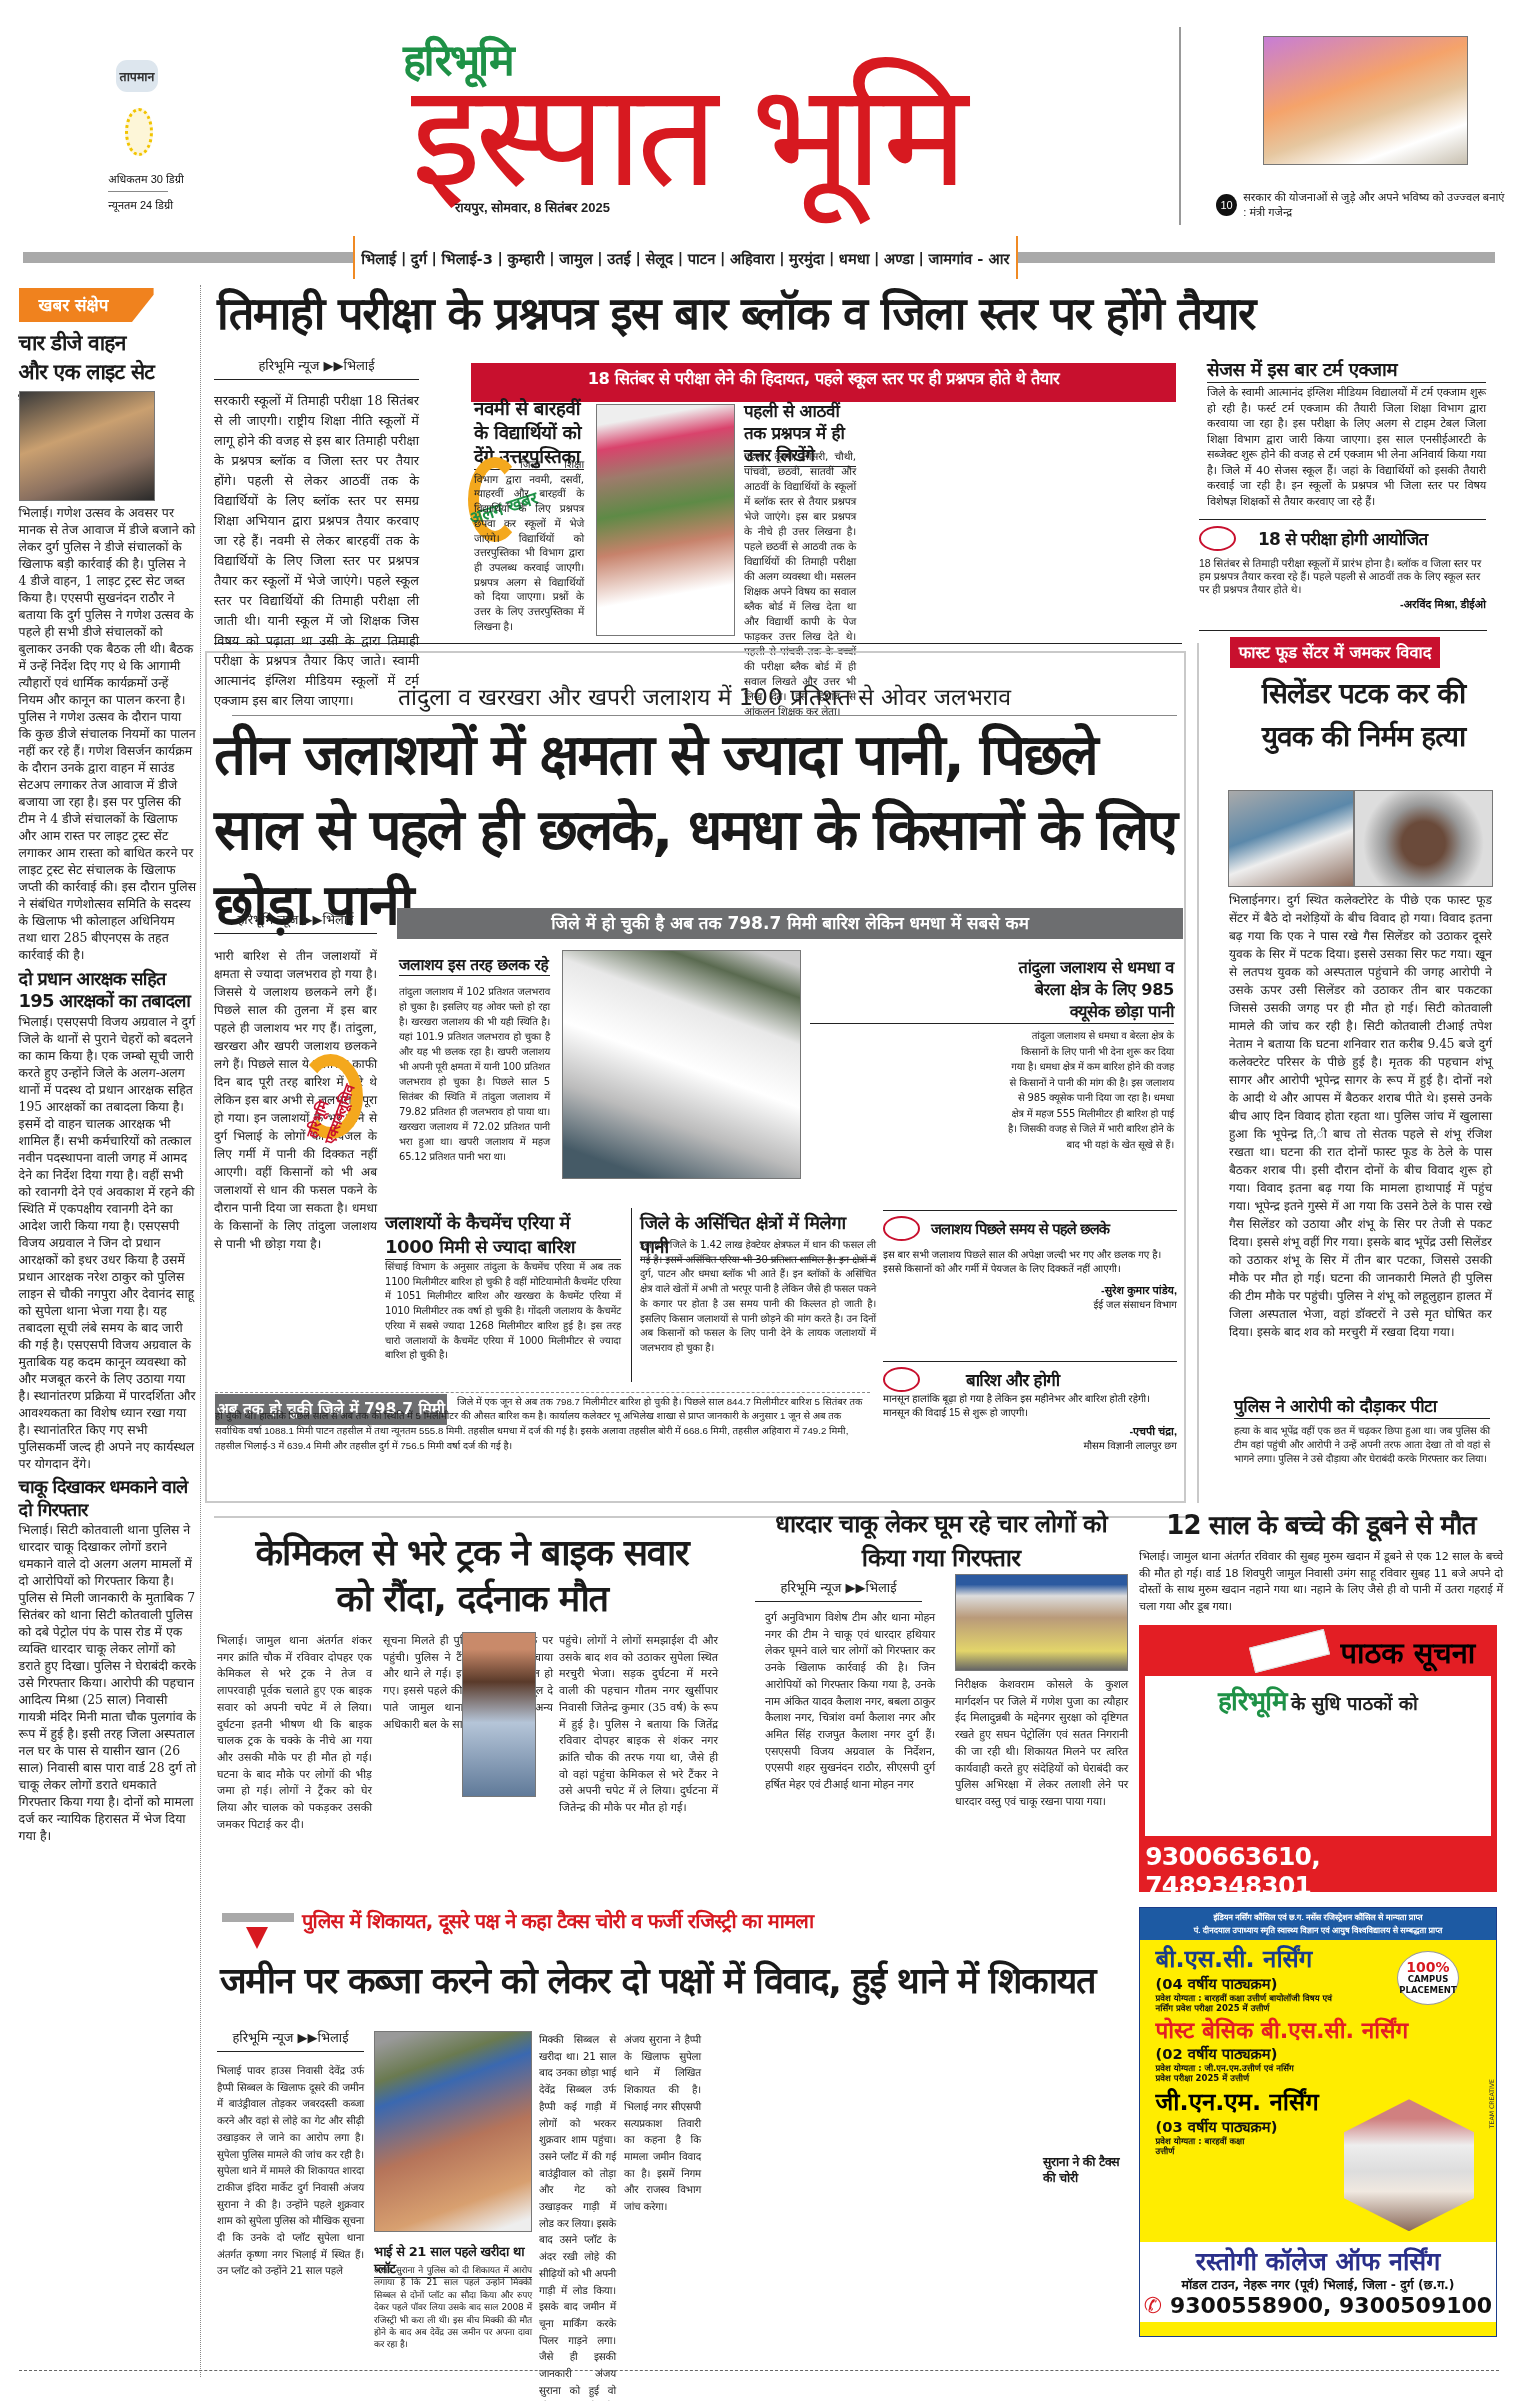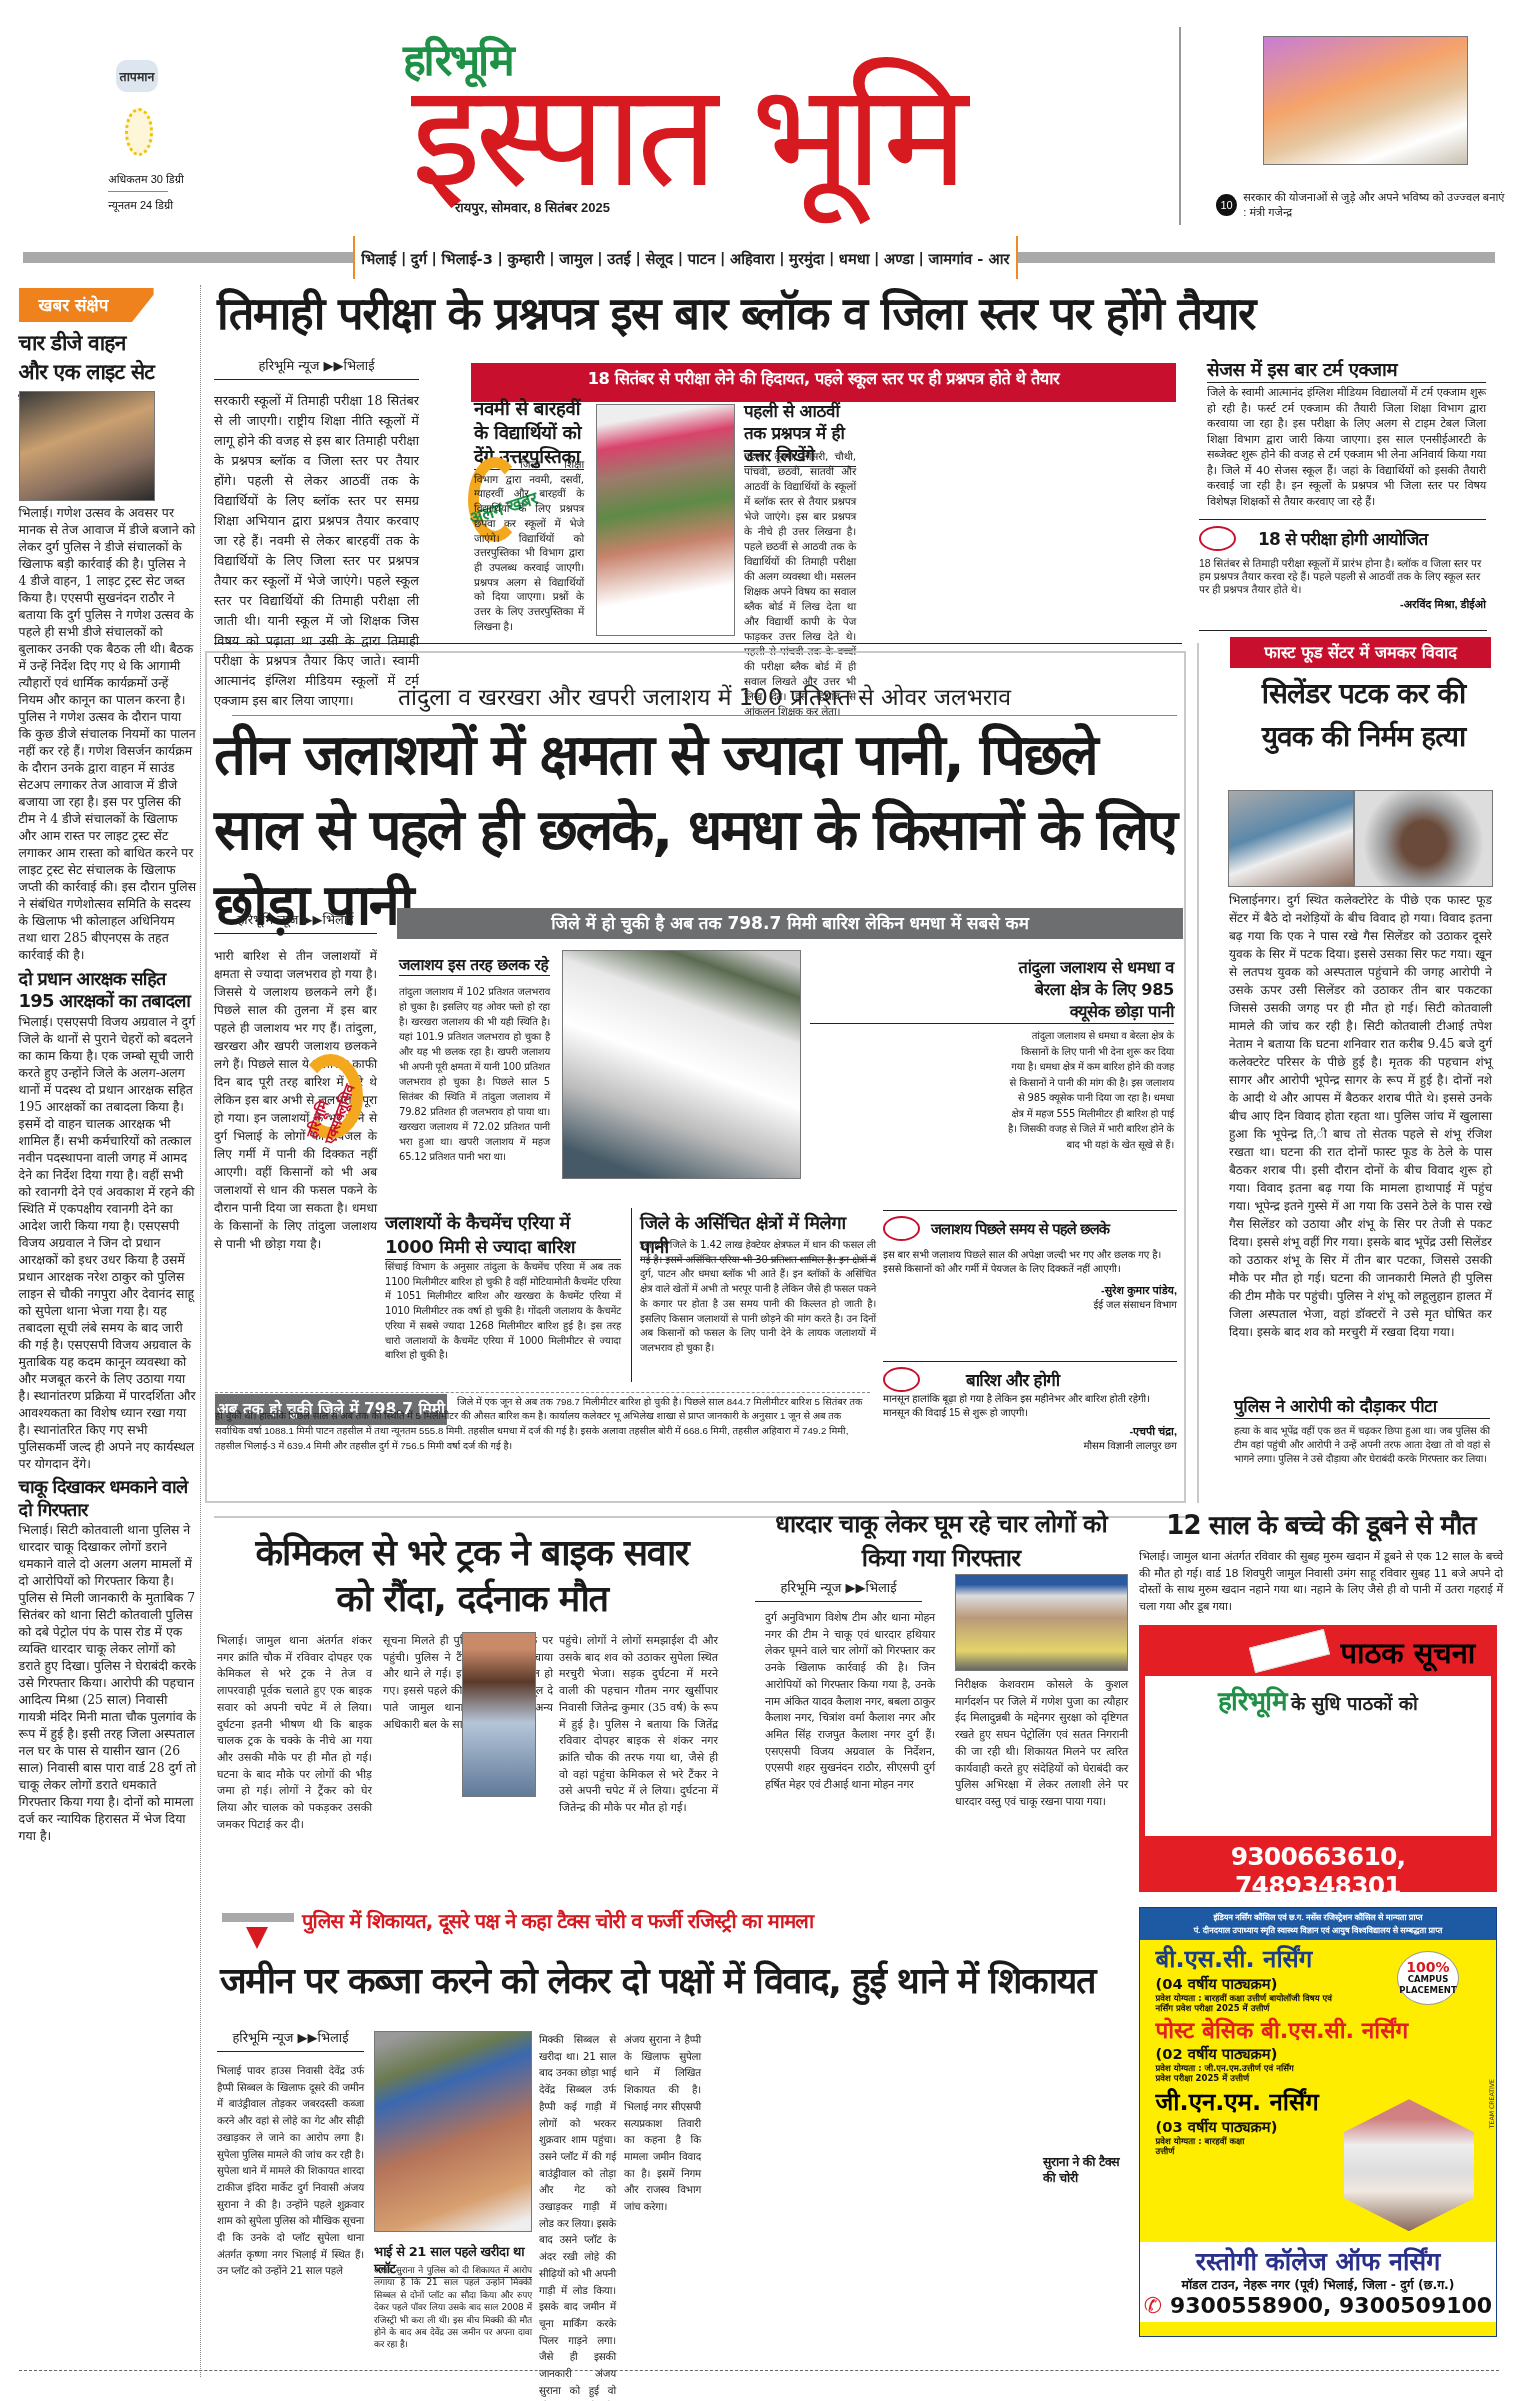--- a/index.html
+++ b/index.html
@@ -149,21 +149,21 @@
     <span class="hd" style="font-size:17px">बारिश और होगी</span>
   </div>
   <div style="font-size:10px;line-height:14px;margin-top:0">मानसून हालांकि बूढ़ा हो गया है लेकिन इस महीनेभर और बारिश होती रहेगी। मानसून की विदाई 15 से शुरू हो जाएगी।</div>
   <div style="text-align:right;font-size:11px;font-weight:bold;margin-top:3.1px">-एचपी चंद्रा,</div>
   <div style="text-align:right;font-size:10px">मौसम विज्ञानी लालपुर छग</div>
 </div>
 
 <div class="abs" style="left:215px;top:1394px;width:232px;height:31px;background:#6d6e70;color:#fff;font-family:'DejaVu Sans',sans-serif;font-weight:bold;font-size:15.5px;line-height:31px;text-align:center">अब तक हो चुकी जिले में 798.7 मिमी बारिश</div>
 <div class="abs" style="left:215px;top:1392px;width:655px;font-size:9.7px;line-height:14.7px;color:#222;text-indent:242px;border-top:0.8px dashed #888;padding-top:1.5px">जिले में एक जून से अब तक 798.7 मिलीमीटर बारिश हो चुकी है। पिछले साल 844.7 मिलीमीटर बारिश 5 सितंबर तक हो चुकी थी। हालांकि पिछले साल से अब तक की स्थिति में 5 मिलीमीटर की औसत बारिश कम है। कार्यालय कलेक्टर भू अभिलेख शाखा से प्राप्त जानकारी के अनुसार 1 जून से अब तक सर्वाधिक वर्षा 1088.1 मिमी पाटन तहसील में तथा न्यूनतम 555.8 मिमी. तहसील धमधा में दर्ज की गई है। इसके अलावा तहसील बोरी में 668.6 मिमी, तहसील अहिवारा में 749.2 मिमी, तहसील भिलाई-3 में 639.4 मिमी और तहसील दुर्ग में 756.5 मिमी वर्षा दर्ज की गई है।</div>
 
-<div class="abs" style="left:1230px;top:637px;width:261px;height:31px;background:#c8102e;color:#fff;font-family:'DejaVu Sans',sans-serif;font-weight:bold;font-size:16.3px;line-height:31px;text-align:center">फास्ट फूड सेंटर में जमकर विवाद</div>
+<div class="abs" style="left:1230px;top:637px;width:210px;height:31px;background:#c8102e;color:#fff;font-family:'DejaVu Sans',sans-serif;font-weight:bold;font-size:16.3px;line-height:31px;text-align:center">फास्ट फूड सेंटर में जमकर विवाद</div>
 <div class="abs hd" style="left:1232px;top:672px;width:263px;font-size:28px;line-height:43px;text-align:center;letter-spacing:-0.8px">सिलेंडर पटक कर की युवक की निर्मम हत्या</div>
 <div class="abs photo" style="left:1228px;top:790px;width:126px;height:97px;background:linear-gradient(160deg,#aaa,#5b88aa 40%,#eee 60%,#8c6c5c)"></div>
 <div class="abs photo" style="left:1354px;top:790px;width:139px;height:97px;background:radial-gradient(circle at 50% 55%,#6a4a3a 25%,#999 45%,#ddd 70%)"></div>
 <div class="abs body" style="left:1229px;top:891px;width:263px;font-size:12px;line-height:18px">भिलाईनगर। दुर्ग स्थित कलेक्टोरेट के पीछे एक फास्ट फूड सेंटर में बैठे दो नशेड़ियों के बीच विवाद हो गया। विवाद इतना बढ़ गया कि एक ने पास रखे गैस सिलेंडर को उठाकर दूसरे युवक के सिर में पटक दिया। इससे उसका सिर फट गया। खून से लतपथ युवक को अस्पताल पहुंचाने की जगह आरोपी ने उसके ऊपर उसी सिलेंडर को उठाकर तीन बार पकटका जिससे उसकी जगह पर ही मौत हो गई। सिटी कोतवाली मामले की जांच कर रही है। सिटी कोतवाली टीआई तपेश नेताम ने बताया कि घटना शनिवार रात करीब 9.45 बजे दुर्ग कलेक्टरेट परिसर के पीछे हुई है। मृतक की पहचान शंभू सागर और आरोपी भूपेन्द्र सागर के रूप में हुई है। दोनों नशे के आदी थे और आपस में बैठकर शराब पीते थे। इससे उनके बीच आए दिन विवाद होता रहता था। पुलिस जांच में खुलासा हुआ कि भूपेन्द्र ति,ी बाच तो सेतक पहले से शंभू रंजिश रखता था। घटना की रात दोनों फास्ट फूड के ठेले के पास बैठकर शराब पी। इसी दौरान दोनों के बीच विवाद शुरू हो गया। विवाद इतना बढ़ गया कि मामला हाथापाई में पहुंच गया। भूपेन्द्र इतने गुस्से में आ गया कि उसने ठेले के पास रखे गैस सिलेंडर को उठाया और शंभू के सिर पर तेजी से पकट दिया। इससे शंभू वहीं गिर गया। इसके बाद भूपेंद्र उसी सिलेंडर को उठाकर शंभू के सिर में तीन बार पटका, जिससे उसकी मौके पर मौत हो गई। घटना की जानकारी मिलते ही पुलिस की टीम मौके पर पहुंची। पुलिस ने शंभू को लहूलुहान हालत में जिला अस्पताल भेजा, वहां डॉक्टरों ने उसे मृत घोषित कर दिया। इसके बाद शव को मरचुरी में रखवा दिया गया।</div>
 <div class="abs sub" style="left:1234px;top:1394px;width:256px;font-size:17px;text-decoration:none">पुलिस ने आरोपी को दौड़ाकर पीटा</div>
 <div class="abs body sm" style="left:1234px;top:1424px;width:256px;font-size:10px;line-height:14px">हत्या के बाद भूपेंद्र वहीं एक छत में चढ़कर छिपा हुआ था। जब पुलिस की टीम वहां पहुंची और आरोपी ने उन्हें अपनी तरफ आता देखा तो वो वहां से भागने लगा। पुलिस ने उसे दौड़ाया और घेराबंदी करके गिरफ्तार कर लिया।</div>
 <div class="vline" style="left:1197px;top:643px;height:860px;border-left:2.3px solid #c9c9c9"></div>
 
 <div class="hline" style="left:214px;top:1516px;width:976px;border-top:2.3px solid #c9c9c9"></div>
 <div class="abs hd" style="left:232px;top:1530px;width:480px;font-size:36px;line-height:46px;text-align:center;letter-spacing:-1.2px">केमिकल से भरे ट्रक ने बाइक सवार को रौंदा, दर्दनाक मौत</div>
@@ -182,21 +182,21 @@
 <div class="abs body sm" style="left:1139px;top:1549px;width:364px;font-size:11.2px;line-height:16.7px">भिलाई। जामुल थाना अंतर्गत रविवार की सुबह मुरुम खदान में डूबने से एक 12 साल के बच्चे की मौत हो गई। वार्ड 18 शिवपुरी जामुल निवासी उमंग साहू रविवार सुबह 11 बजे अपने दो दोस्तों के साथ मुरुम खदान नहाने गया था। नहाने के लिए जैसे ही वो पानी में उतरा गहराई में चला गया और डूब गया।</div>
 
 <div class="abs" style="left:1139px;top:1625px;width:358px;height:267px;background:#e31e24;padding:6.2px">
   <div style="display:flex;align-items:center;justify-content:flex-end;height:40px;gap:12.4px">
     <span style="width:77px;height:26px;background:#fff;transform:rotate(-14deg);display:block;border:0.8px solid #ddd"></span>
     <span style="color:#000000;font-size:29px;font-weight:bold;font-family:'DejaVu Sans',sans-serif;padding-right:15.5px">पाठक सूचना</span>
   </div>
   <div style="background:#fff;margin-top:4.6px;padding:6.2px 7.7px;height:160px;text-align:center;font-family:'DejaVu Sans',sans-serif;font-weight:bold">
     <div><span style="color:#1e9146;font-size:26px;letter-spacing:-0.8px">हरिभूमि</span> <span style="font-size:18.6px;color:#222">के सुधि पाठकों को</span></div>
   </div>
-  <div style="color:#fff;font-size:25px;font-weight:bold;text-align:center;margin-top:6.2px;font-family:'DejaVu Sans',sans-serif;letter-spacing:-0.8px">9300663610, 7489348301</div>
+  <div style="color:#fff;font-size:25px;font-weight:bold;text-align:left;margin-top:6.2px;font-family:'DejaVu Sans',sans-serif;letter-spacing:-0.8px">9300663610, 7489348301</div>
 </div>
 
 <div class="abs" style="left:222px;top:1913px;width:72px;height:9.3px;background:#a9a9a9"></div>
 <div class="abs" style="left:246px;top:1927px;width:0;height:0;border-left:11.6px solid transparent;border-right:11.6px solid transparent;border-top:22px solid #d71920"></div>
 <div class="abs" style="left:302px;top:1907px;width:813px;color:#d71920;font-family:'DejaVu Sans',sans-serif;font-weight:bold;font-size:20px;letter-spacing:-0.8px">पुलिस में शिकायत, दूसरे पक्ष ने कहा टैक्स चोरी व फर्जी रजिस्ट्री का मामला</div>
 <div class="abs hd" style="left:220px;top:1958px;width:914px;font-size:36px;line-height:45px;white-space:nowrap;letter-spacing:-1.4px">जमीन पर कब्जा करने को लेकर दो पक्षों में विवाद, हुई थाने में शिकायत</div>
 <div class="abs dateline" style="left:217px;top:2028px;width:147px"><span>हरिभूमि न्यूज</span> ▶▶<span>भिलाई</span></div>
 <div class="abs body sm" style="left:217px;top:2062px;width:147px;font-size:10.3px;line-height:16.7px">भिलाई पावर हाउस निवासी देवेंद्र उर्फ हैप्पी सिब्बल के खिलाफ दूसरे की जमीन में बाउंड्रीवाल तोड़कर जबरदस्ती कब्जा करने और वहां से लोहे का गेट और सीढ़ी उखाड़कर ले जाने का आरोप लगा है। सुपेला पुलिस मामले की जांच कर रही है। सुपेला थाने में मामले की शिकायत शारदा टाकीज इंदिरा मार्केट दुर्ग निवासी अंजय सुराना ने की है। उन्होंने पहले शुक्रवार शाम को सुपेला पुलिस को मौखिक सूचना दी कि उनके दो प्लॉट सुपेला थाना अंतर्गत कृष्णा नगर भिलाई में स्थित हैं। उन प्लॉट को उन्होंने 21 साल पहले</div>
 <div class="abs photo" style="left:374px;top:2031px;width:158px;height:201px;background:linear-gradient(160deg,#999 5%,#6a7a50 20%,#3a68b0 30%,#b5745a 55%,#d8a070 80%,#eee 95%)"></div>
 <div class="abs sub" style="left:374px;top:2243px;width:158px;font-size:13px;line-height:17px;text-decoration:none">भाई से 21 साल पहले खरीदा था प्लॉट</div>

